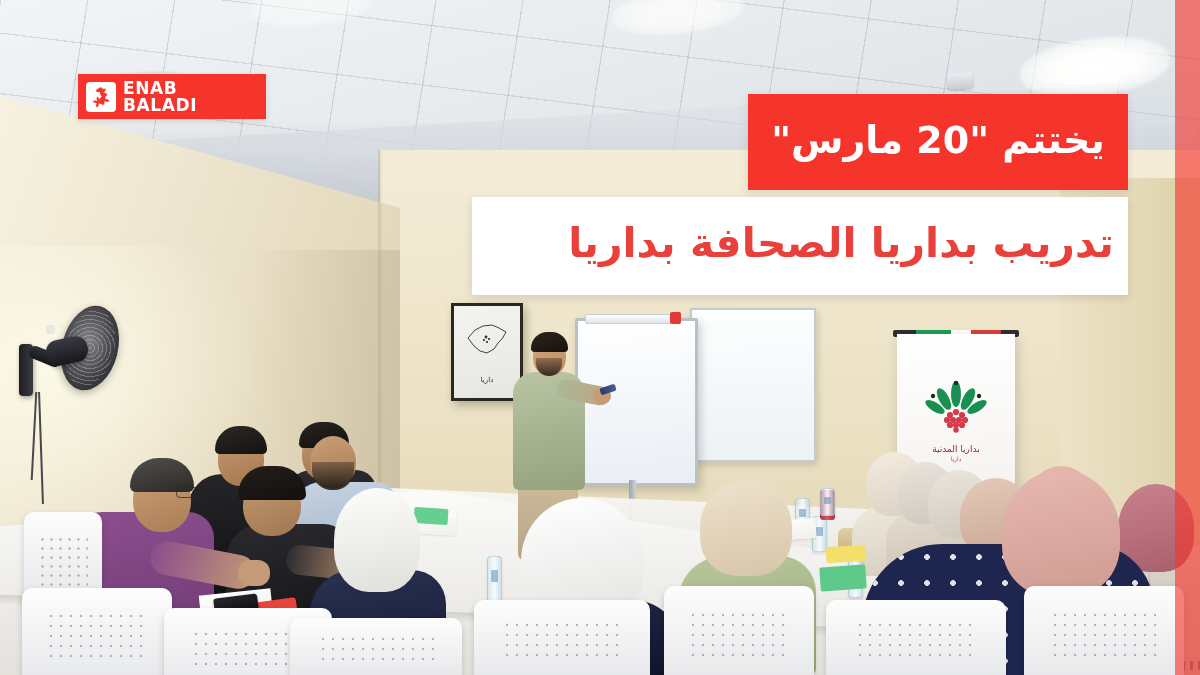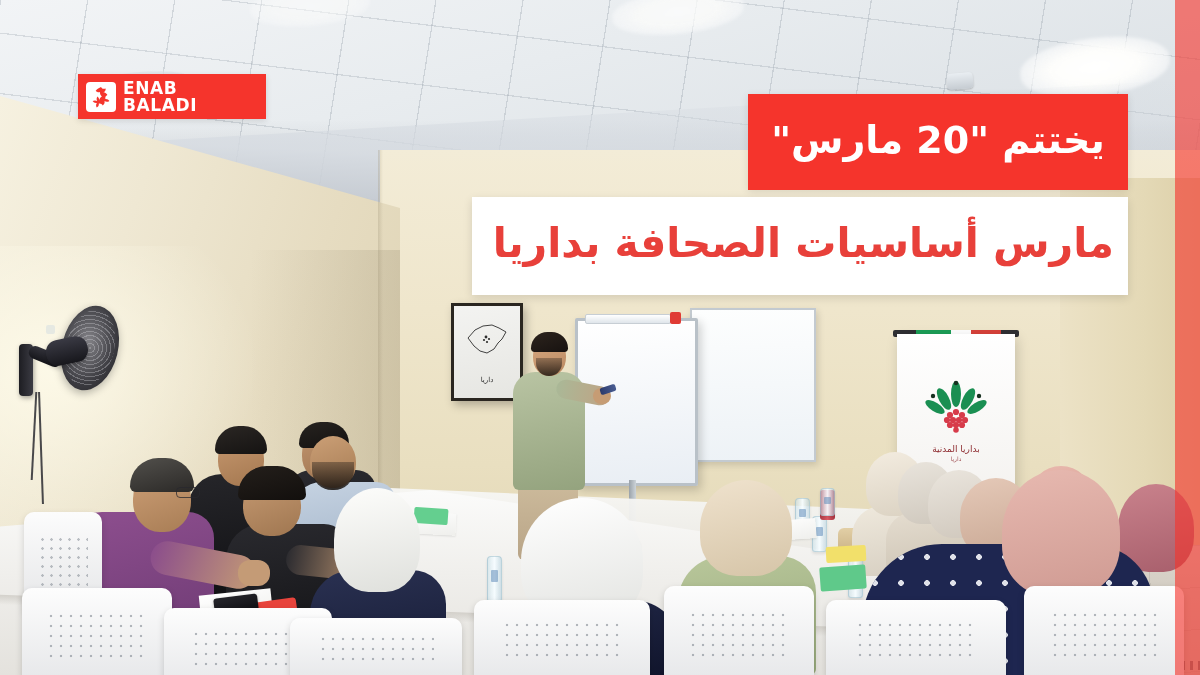--- a/index.html
+++ b/index.html
@@ -529,17 +529,17 @@
       <span>ENAB</span>
       <span>BALADI</span>
     </div>
   </div>
 
   <div class="band-red">
     <div class="txt">يختتم "20 مارس"</div>
   </div>
 
   <div class="band-white">
-    <div class="txt">مارس أساسيات الصحافة بداريا</div>
+    <div class="txt">تدريب بداريا الصحافة بداريا</div>
   </div>
 
   <div class="stripe-right"></div>
 </div>
 
 </body></html>

